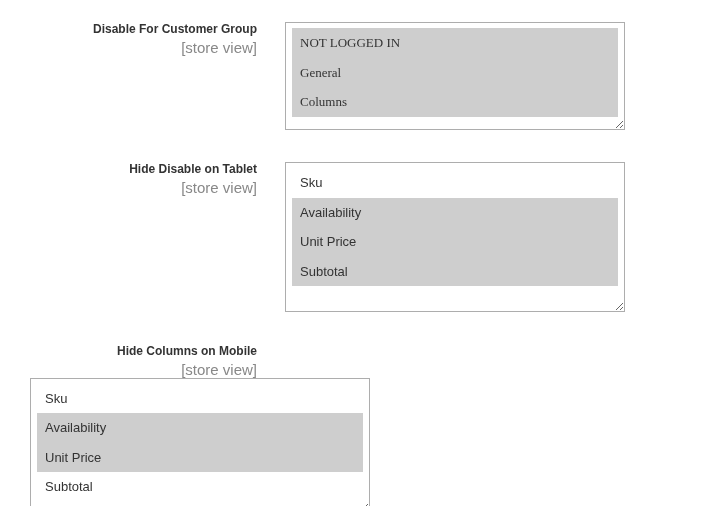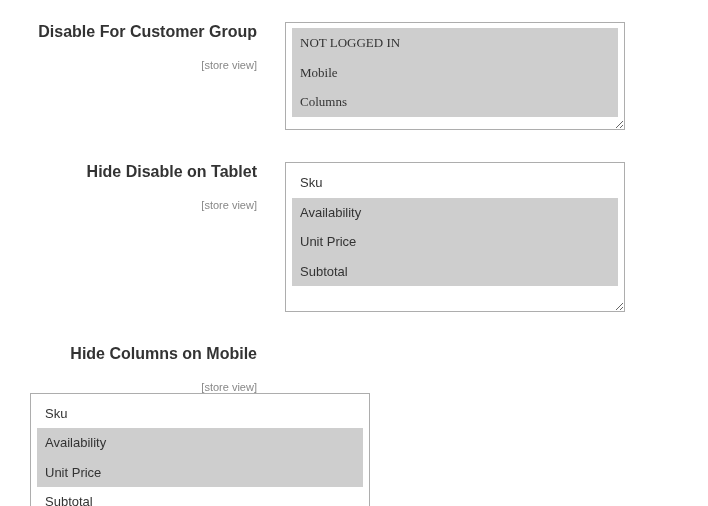--- a/index.html
+++ b/index.html
@@ -16,28 +16,28 @@
       align-items: flex-start;
     }
     .field-label-col {
       width: 255px;
       text-align: right;
       padding-right: 28px;
       padding-top: 0;
     }
     .field-label {
       font-weight: 600;
-      font-size: 16px;
+      font-size: 12px;
       color: #333;
       line-height: 1.3;
     }
     .field-scope {
-      font-size: 11px;
+      font-size: 15px;
       color: #888;
-      margin-top: 16px;
+      margin-top: 1px;
     }
     .field-control-col {
       width: 340px;
     }
     .multiselect {
       width: 100%;
       border: 1px solid #adadad;
       background: #fff;
       resize: both;
       overflow: auto;
@@ -64,21 +64,21 @@
 <body>
 
 <div class="field-row">
   <div class="field-label-col">
     <div class="field-label">Disable For Customer Group</div>
     <div class="field-scope">[store view]</div>
   </div>
   <div class="field-control-col">
     <div class="multiselect" style="height:108px;font-family:Liberation Serif, serif;">
       <div class="ms-option selected">NOT LOGGED IN</div>
-      <div class="ms-option selected">Mobile</div>
+      <div class="ms-option selected">General</div>
       <div class="ms-option selected">Columns</div>
     </div>
   </div>
 </div>
 
 <div class="field-row">
   <div class="field-label-col">
     <div class="field-label">Hide Disable on Tablet</div>
     <div class="field-scope">[store view]</div>
   </div>

